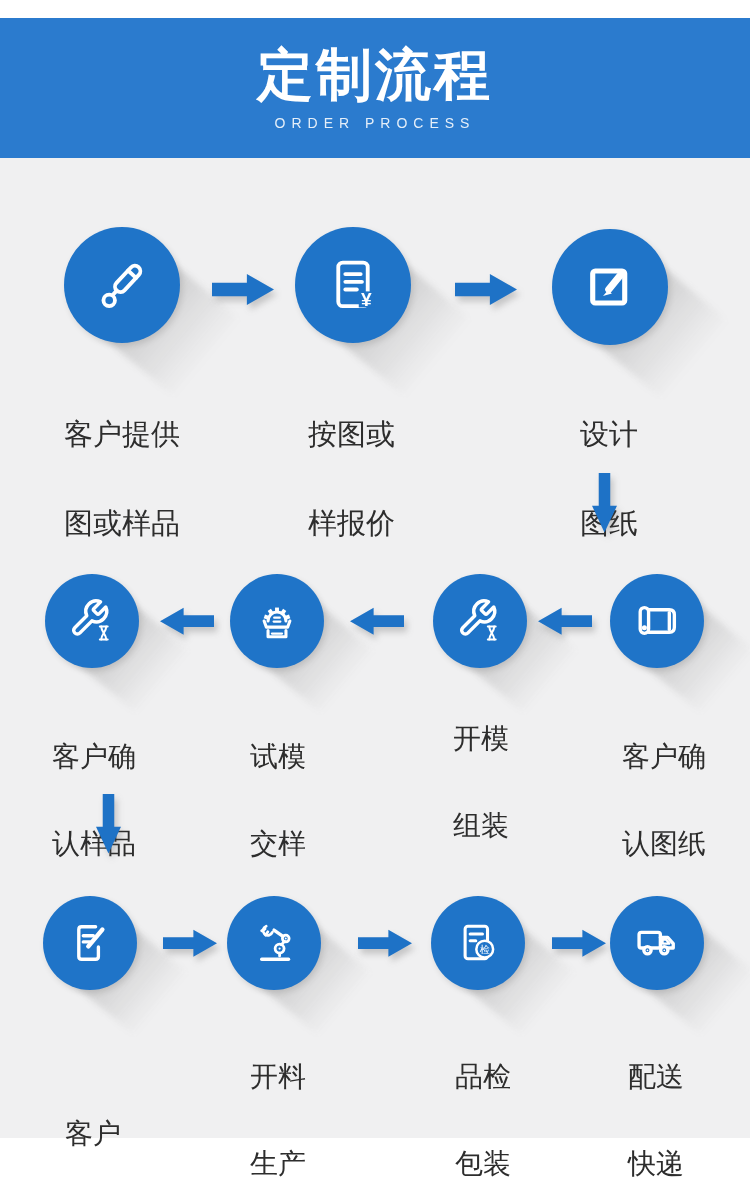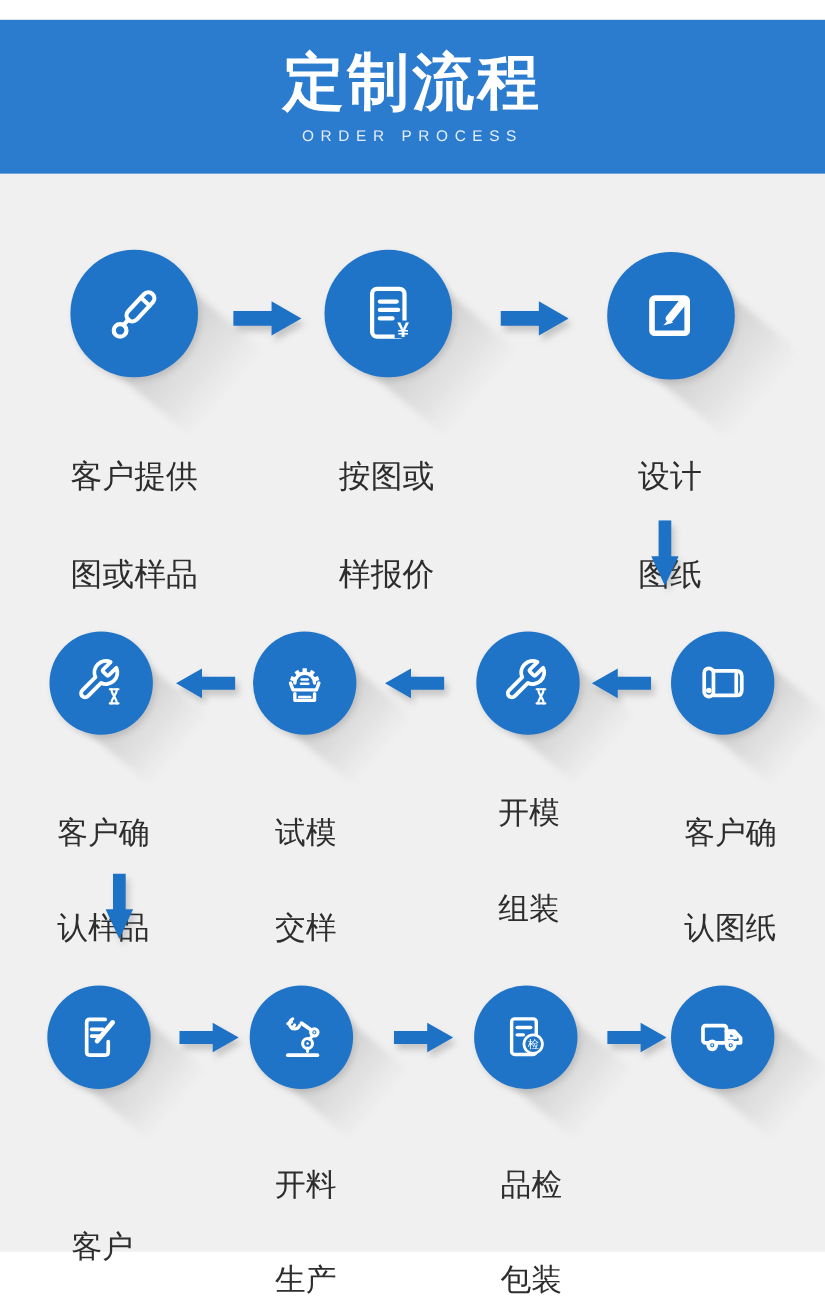--- a/index.html
+++ b/index.html
@@ -339,14 +339,18 @@
     <span>下单</span>
   </div>
   <div class="label label-sm" style="left:250px; top:1009px;">
     <span>开料</span>
     <span>生产</span>
   </div>
   <div class="label label-sm" style="left:455px; top:1009px;">
     <span>品检</span>
     <span>包装</span>
   </div>
+  <div class="label label-sm" style="left:628px; top:1009px;">
+    <span>配送</span>
+    <span>快递</span>
+  </div>
 
 </div>
 
 </body></html>

